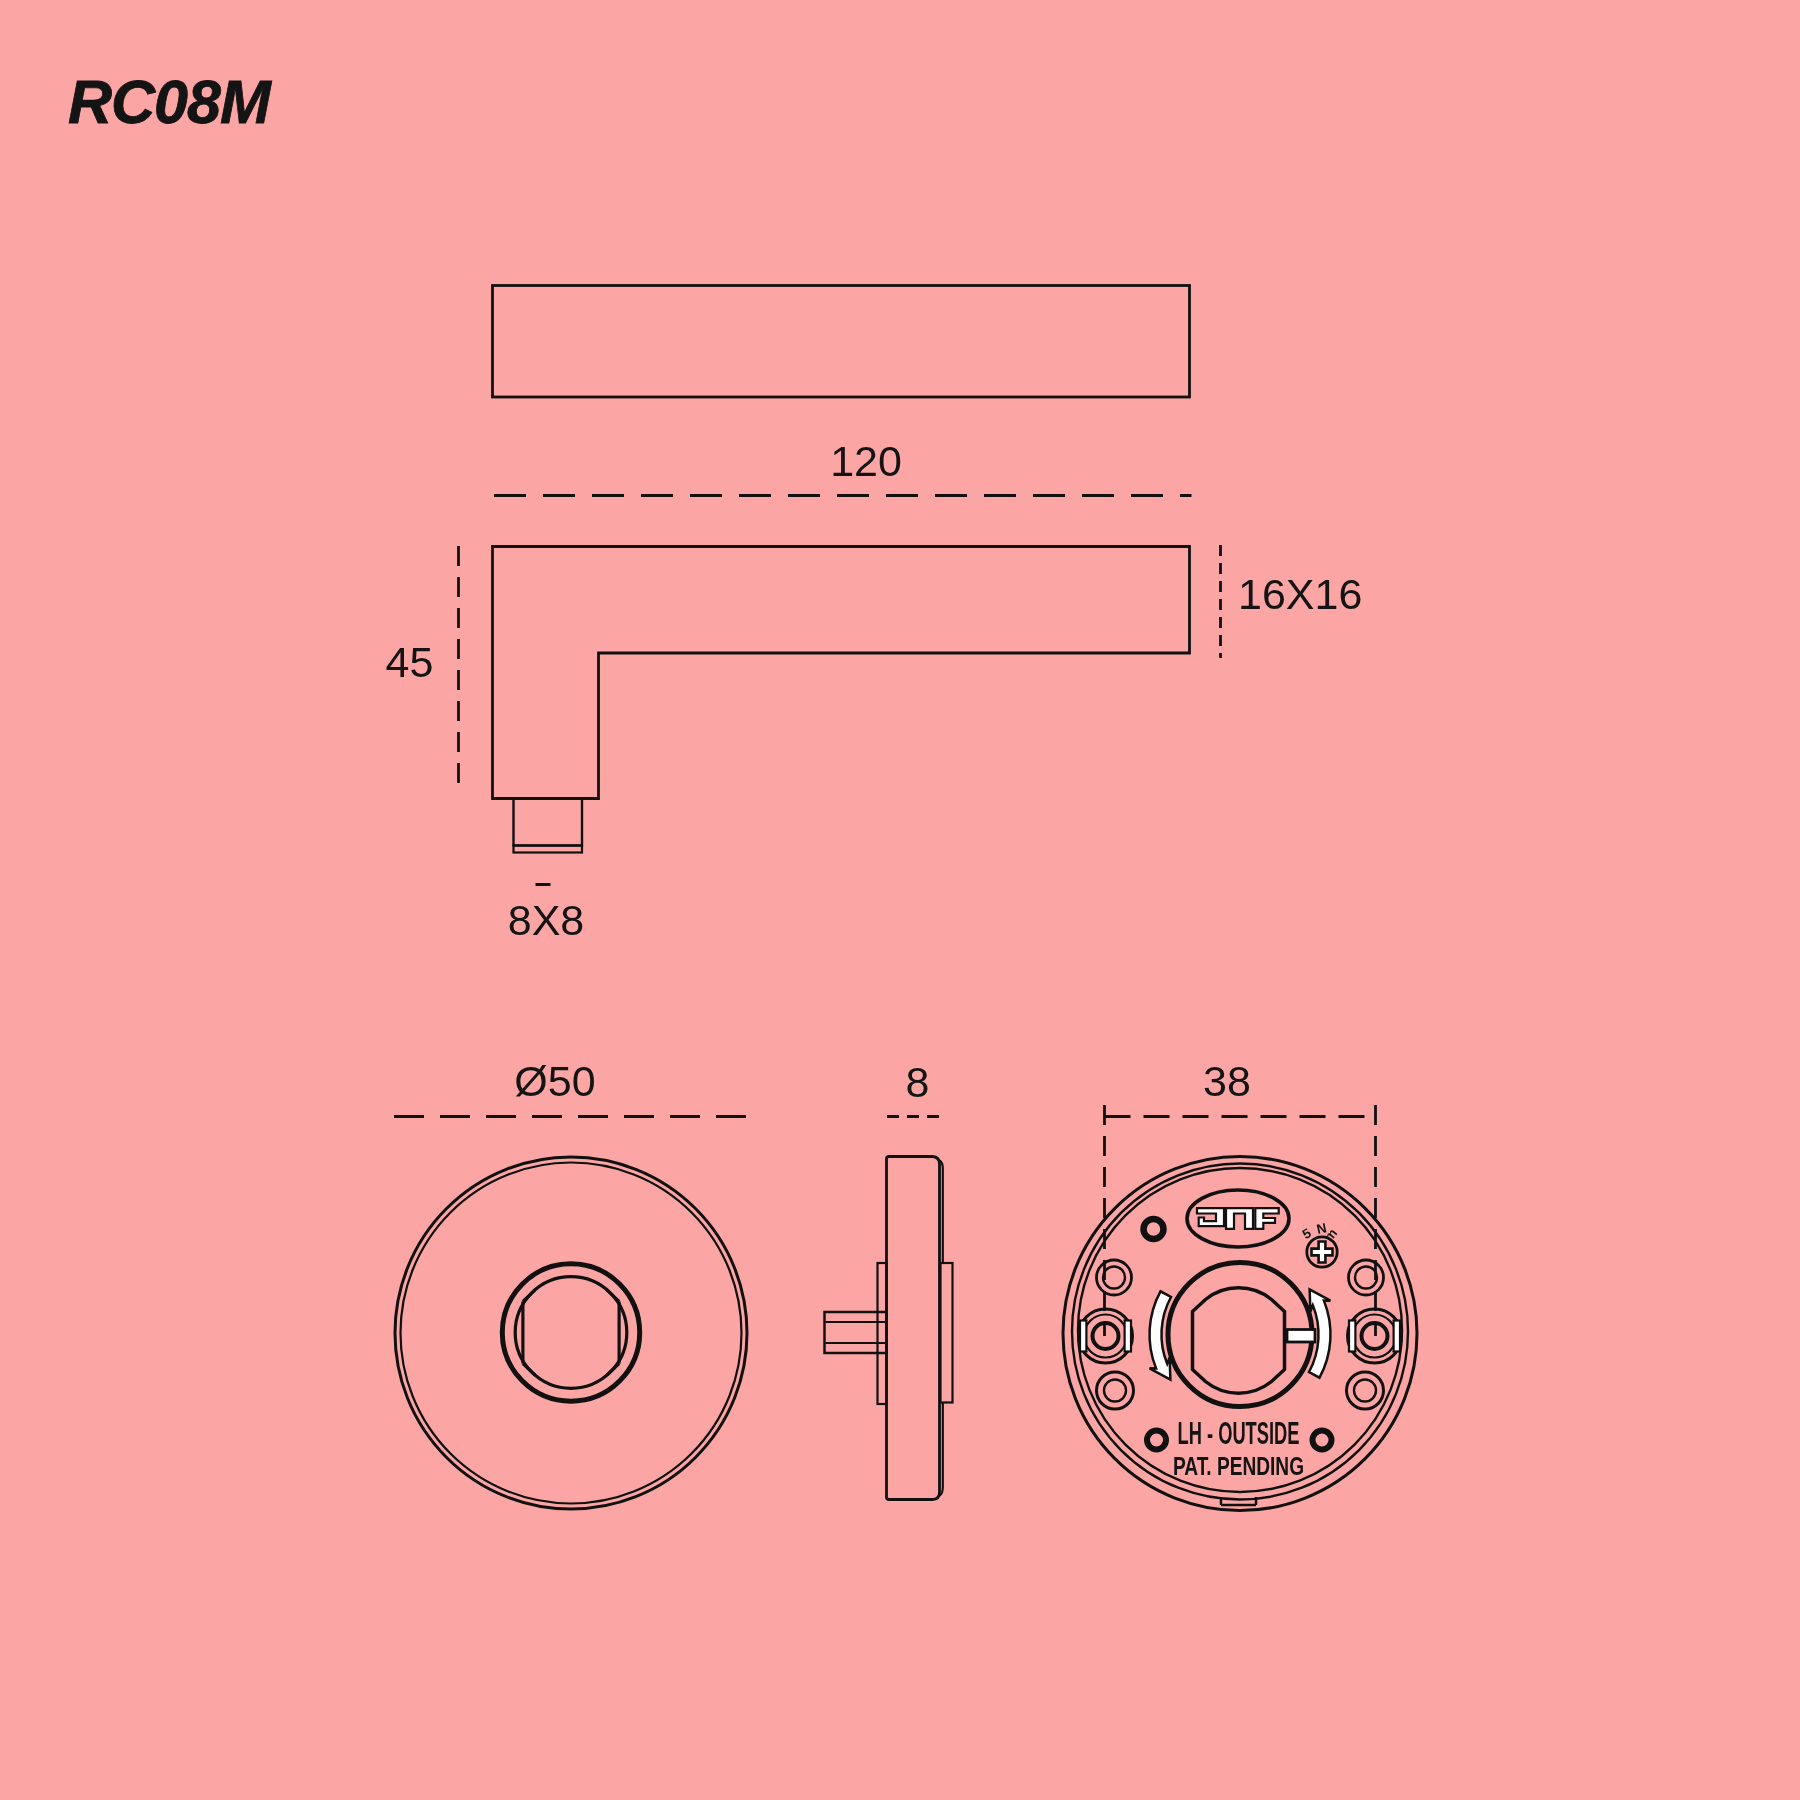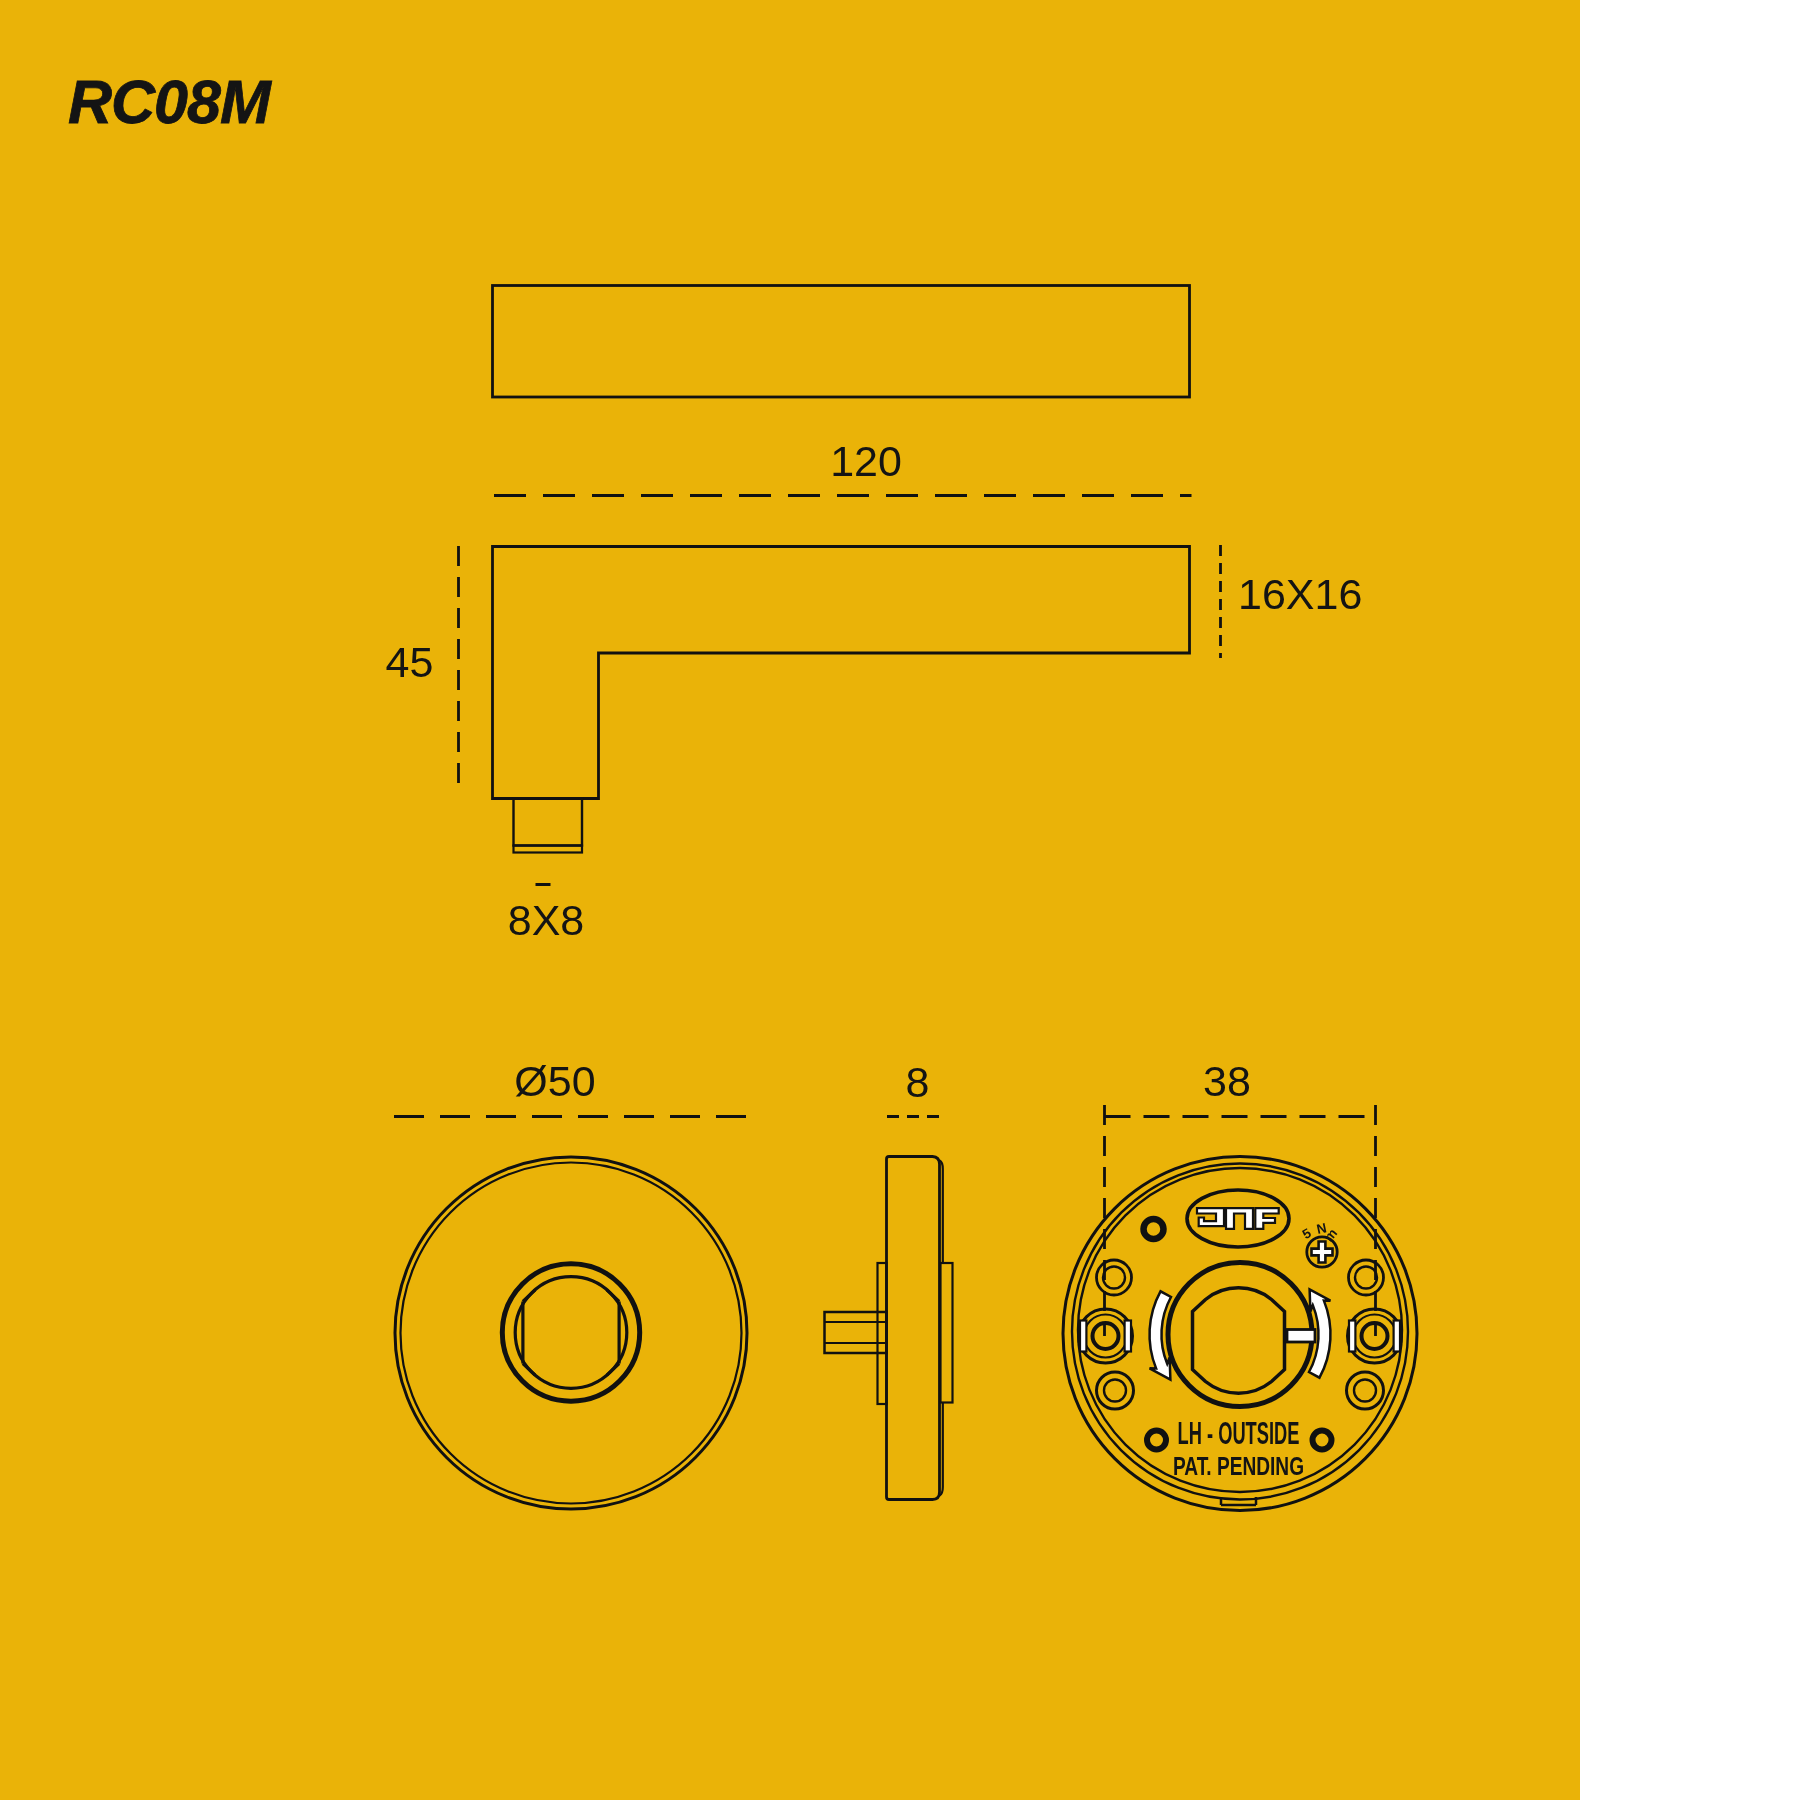--- a/index.html
+++ b/index.html
@@ -1,16 +1,16 @@
 <!DOCTYPE html>
 <html><head>
 <meta charset="utf-8">
 <style>
 html,body{margin:0;padding:0;background:#fff;}
-#page{position:relative;width:1580px;height:1800px;background:#eab308;overflow:hidden;}
+#page{position:relative;width:1800px;height:1800px;background:#fca5a5;overflow:hidden;}
 svg{display:block;}
 text{font-family:"Liberation Sans",sans-serif;}
 </style>
 </head>
 <body>
 <div id="page">
 <svg width="1800" height="1800" viewBox="0 0 1800 1800">
 <text x="68" y="123" font-size="61" font-weight="bold" font-style="italic" letter-spacing="-1" fill="#141414" stroke="#141414" stroke-width="0.8">RC08M</text>
 <rect x="492.5" y="285.5" width="697" height="111.5" fill="none" stroke="#111" stroke-width="2.8"></rect>
 <line x1="494" y1="495.5" x2="1191.5" y2="495.5" stroke="#111" stroke-width="3.2" stroke-dasharray="32 17"></line>

